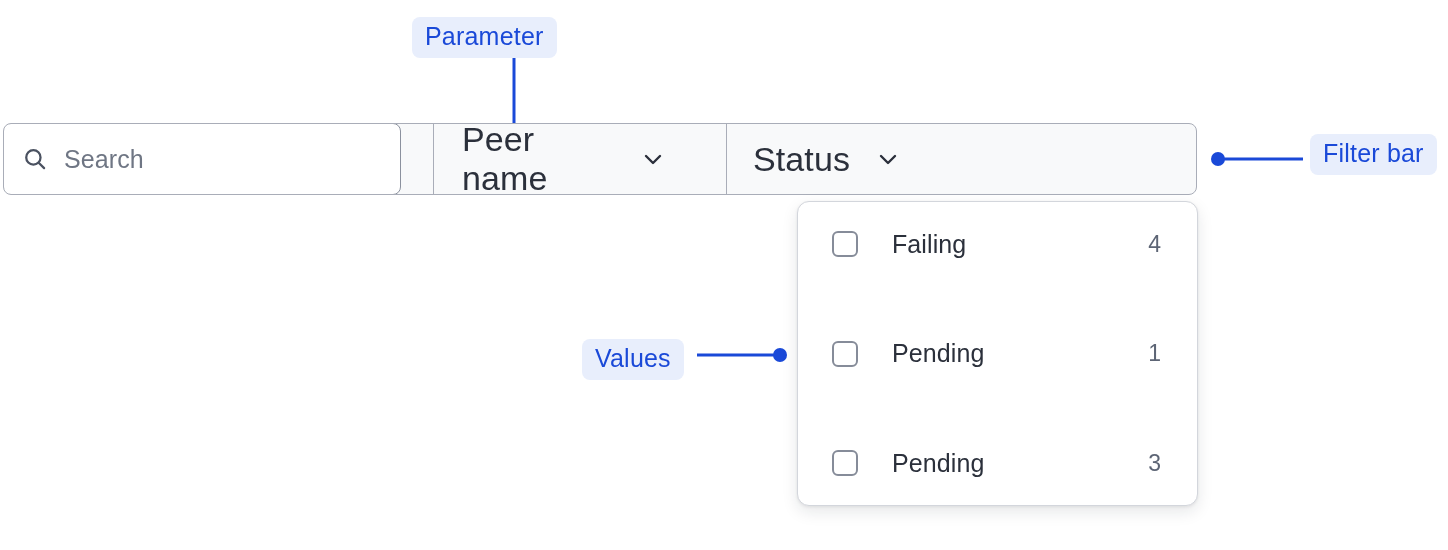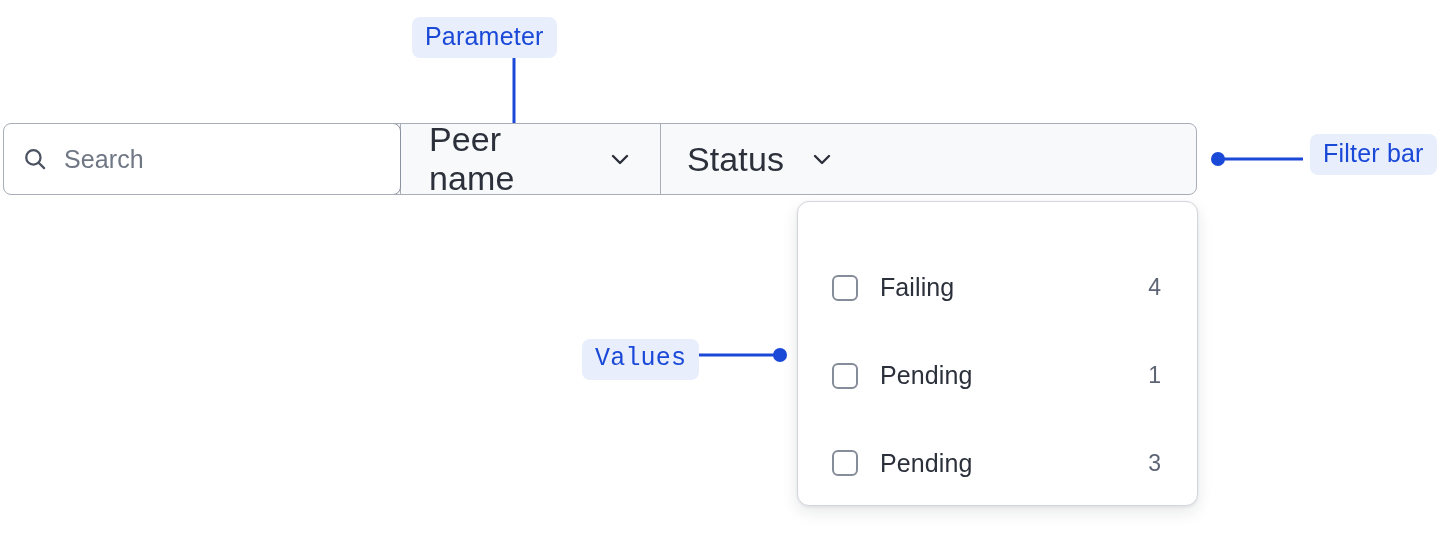--- a/index.html
+++ b/index.html
@@ -23,20 +23,21 @@
     top: 123px;
     width: 1194px;
     height: 72px;
     box-sizing: border-box;
     display: flex;
     align-items: stretch;
     border: 1px solid #a9adb8;
     border-radius: 8px;
     background: #f8f9fa;
     overflow: hidden;
+    gap: 33px;
   }
 
   .search-seg {
     width: 398px;
     box-sizing: border-box;
     display: flex;
     align-items: center;
     gap: 16px;
     padding-left: 18px;
     background: #ffffff;
@@ -101,22 +102,21 @@
     box-shadow: 0 6px 16px rgba(22,26,38,.10), 0 1px 3px rgba(22,26,38,.08);
     padding: 20px 36px 20px 34px;
     display: flex;
     flex-direction: column;
     justify-content: space-between;
   }
   .value-row {
     height: 44px;
     display: flex;
     align-items: center;
-    gap: 22px;
-    margin-top: 44px;
+    gap: 34px;
   }
   .cbox {
     width: 26px;
     height: 26px;
     flex: none;
     box-sizing: border-box;
     border: 2px solid #868c99;
     border-radius: 6px;
     background: #ffffff;
   }
@@ -138,21 +138,21 @@
     position: absolute;
     background: #e8eefc;
     color: #1a49d8;
     font-size: 25px;
     letter-spacing: .2px;
     border-radius: 8px;
     padding: 5px 13px 7px 13px;
     white-space: nowrap;
   }
   #anno-parameter { left: 412px; top: 17px; }
-  #anno-values    { left: 582px; top: 339px; font-family: Liberation Mono, monospace; }
+  #anno-values    { left: 582px; top: 339px; }
   #anno-filterbar { left: 1310px; top: 134px; }
 
   .anno-svg {
     position: absolute;
     left: 0; top: 0;
     width: 1448px;
     height: 550px;
     overflow: visible;
     pointer-events: none;
   }

